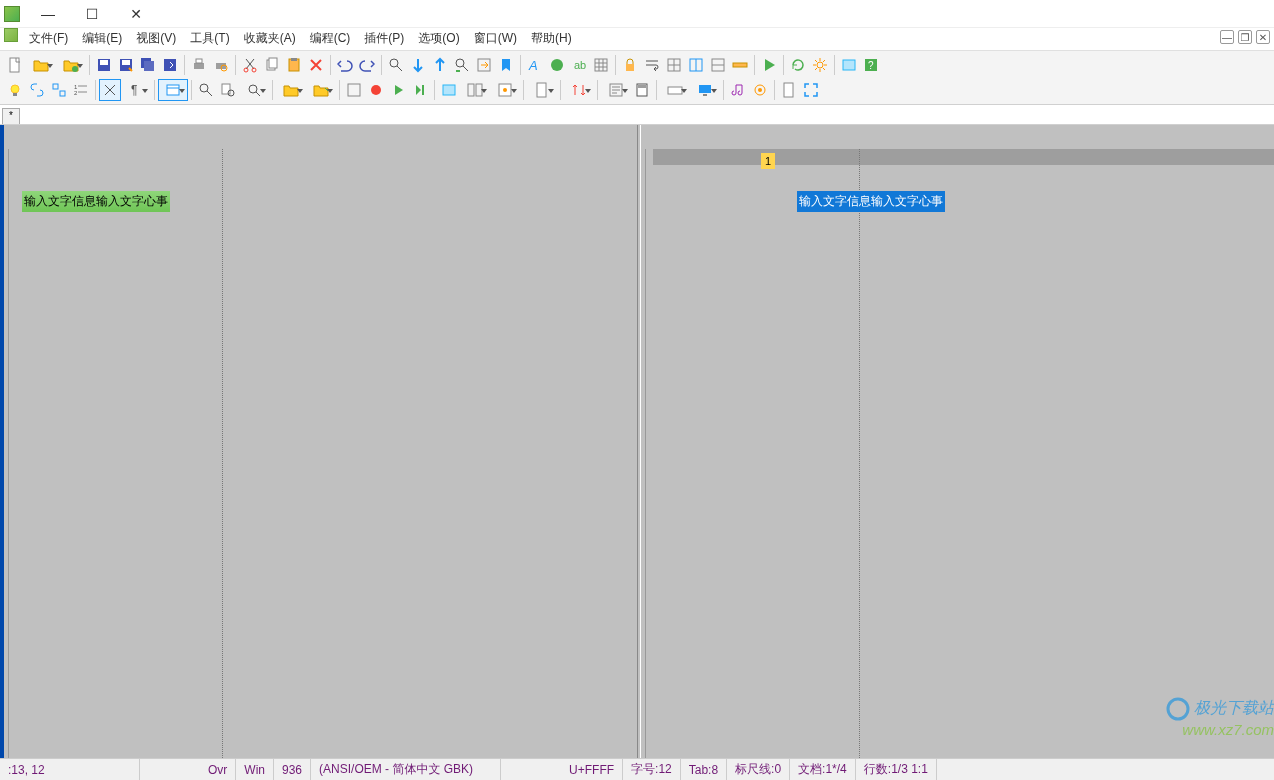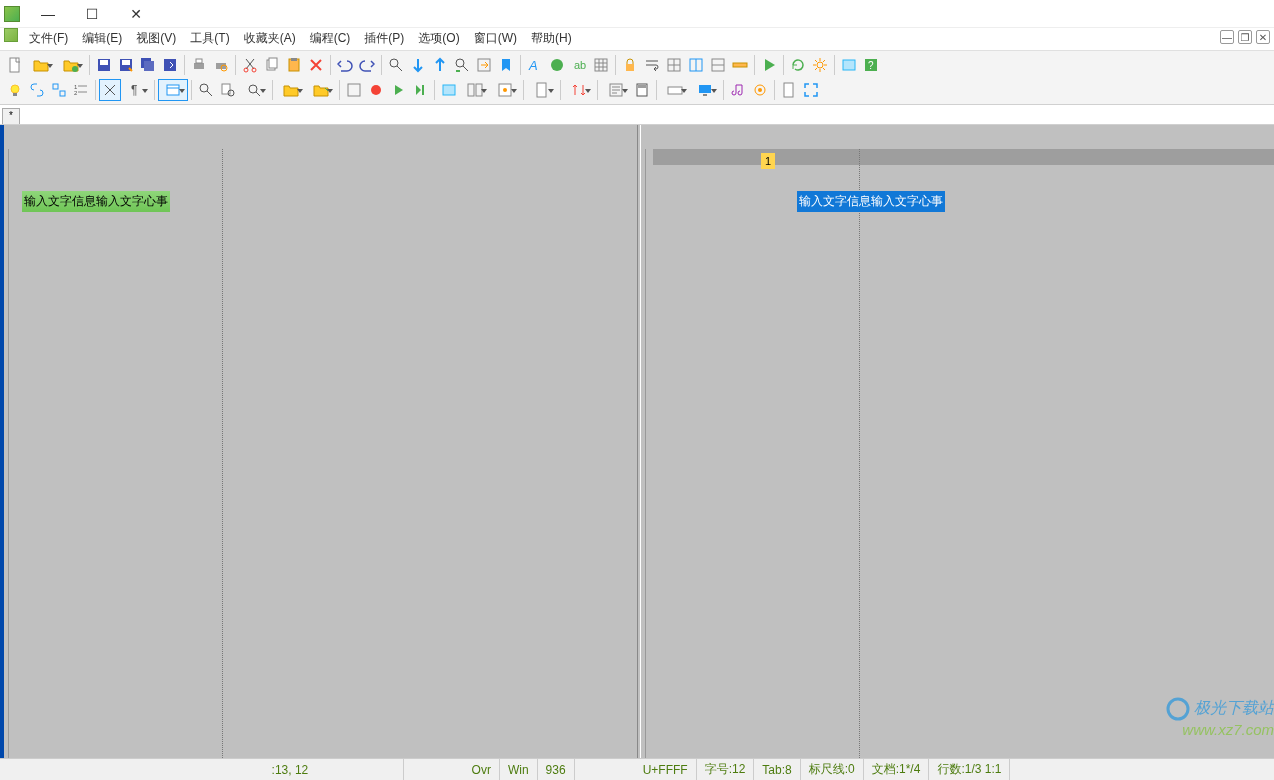--- a/index.html
+++ b/index.html
@@ -162,22 +162,21 @@
   border-right: 1px solid #fff;
   cursor: col-resize;
 }
 .statusbar {
   height: 22px;
   background: #f0f0f0;
   border-top: 1px solid #ccc;
   display: flex;
   align-items: center;
   font-size: 12px;
-  color: #4d7c0f;
-  justify-content: center;
+  color: #701a75;
 }
 .statusbar .cell { padding: 0 8px; border-right: 1px solid #ccc; height:100%; display:flex; align-items:center;}
 .statusbar .spacer-cell { border:none; }
 .watermark {
   position: absolute;
   right: 0; bottom: 20px;
   font-size: 16px;
   color: #3a9bd9;
   text-align: right;
   opacity: 0.8;
@@ -640,20 +639,21 @@
     </div>
   </div>
 </div>
 
 <div class="statusbar">
   <span class="cell" style="width:140px">:13, 12</span>
   <span class="cell spacer-cell" style="width:60px"></span>
   <span class="cell">Ovr</span>
   <span class="cell">Win</span>
   <span class="cell">936</span>
+  <span class="cell" style="width:190px">(ANSI/OEM - 简体中文 GBK)</span>
   <span class="cell spacer-cell" style="width:60px"></span>
   <span class="cell">U+FFFF</span>
   <span class="cell">字号:12</span>
   <span class="cell">Tab:8</span>
   <span class="cell">标尺线:0</span>
   <span class="cell">文档:1*/4</span>
   <span class="cell">行数:1/3 1:1</span>
 </div>
 
 </body></html>

